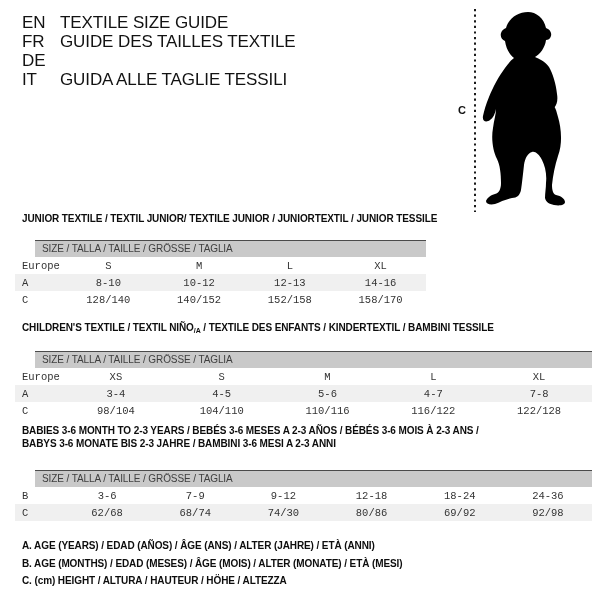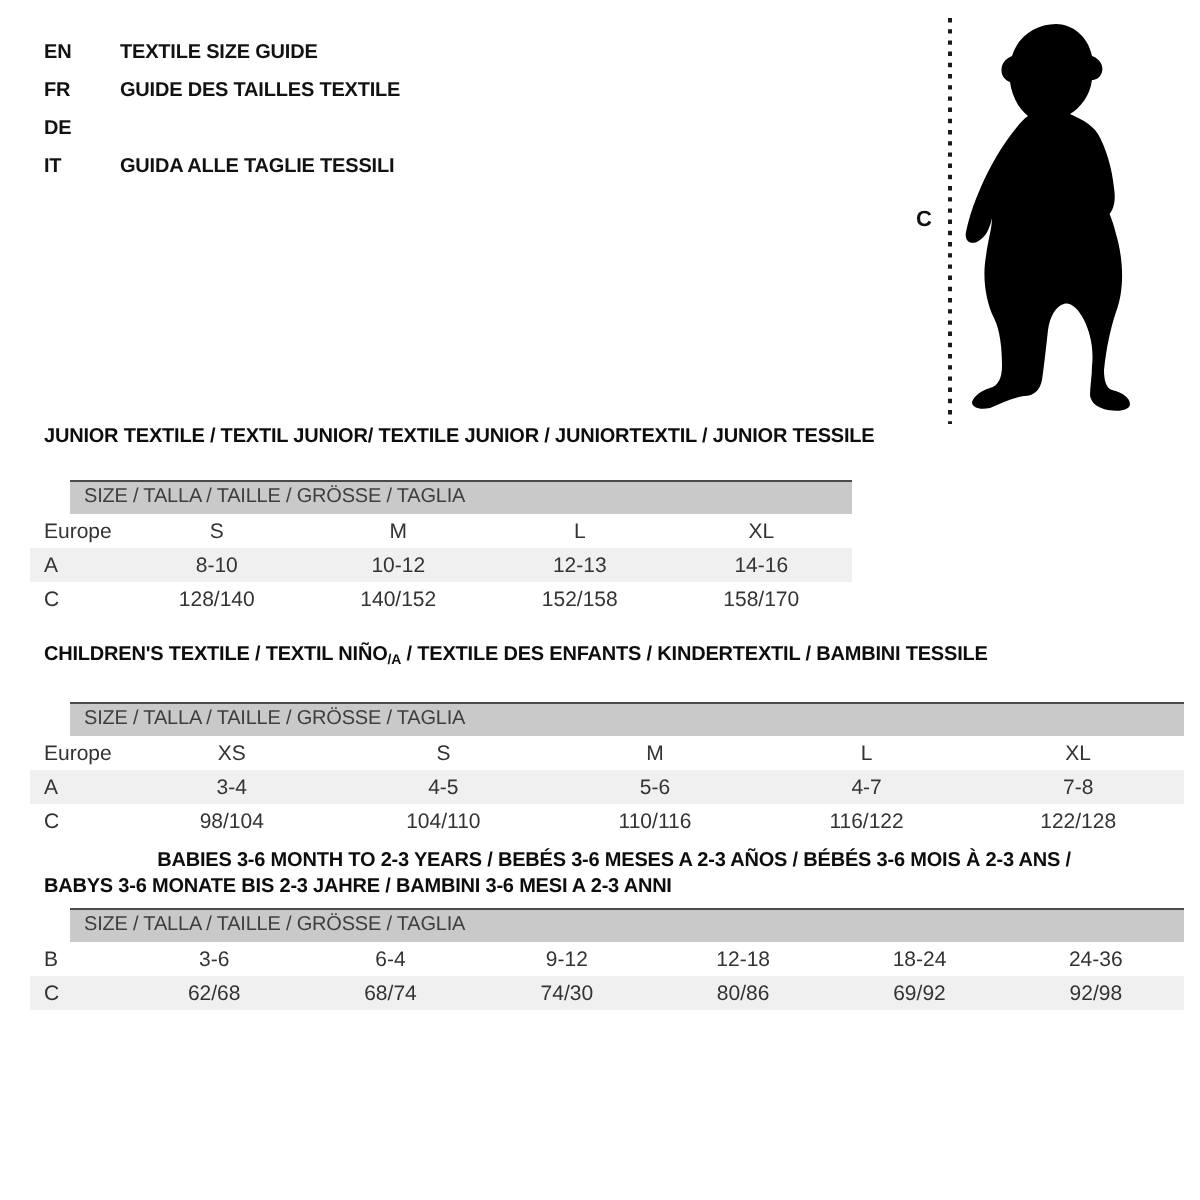--- a/index.html
+++ b/index.html
@@ -1,40 +1,40 @@
 <!DOCTYPE html>
 <html><head>
 <meta charset="utf-8">
 <style>
   html,body { margin:0; padding:0; }
   body { font-family:"Liberation Sans","DejaVu Sans",sans-serif; background:#fff; }
   #canvas { position:relative; width:600px; height:600px; background:#fff; overflow:hidden; }
 
   
   .langs { position:absolute; left:22px; top:13px; }
-  .lang-row { display:flex; height:19px; align-items:flex-end; font-weight:bold;
-              font-size:10px; color:#121212; letter-spacing:-0.1px; }
+  .lang-row { display:flex; height:19px; align-items:flex-start; font-weight:normal;
+              font-size:17px; color:#121212; letter-spacing:-0.1px; }
   .lang-code { width:38px; }
 
   
   .figure { position:absolute; left:455px; top:4px; width:130px; height:212px; }
   .figure svg { display:block; }
   .c-label { position:absolute; left:3px; top:100px; font-weight:bold; font-size:11px; color:#111; }
 
   
   .tbl { position:absolute; left:15px; }
   .t-title { font-weight:bold; font-size:10px; line-height:13px; color:#0d0d0d;
              letter-spacing:-0.1px; padding-left:7px; white-space:nowrap; }
   .t-title.gap15 { margin-bottom:15px; }
   .t-title.gap14 { margin-bottom:14px; }
-  .t-title.first { margin-bottom:0;text-align:center; }
-  .t-title.gap11 { margin-bottom:4px; }
+  .t-title.first { margin-bottom:0; }
+  .t-title.gap11 { margin-bottom:20px; }
   .size-bar { background:#c9c9c9; border-top:1.5px solid #4a4a4a; height:16px; line-height:16px;
               padding-left:7px; font-size:10px; color:#3e3e3e; letter-spacing:-0.1px;margin-left:20px; }
-  .row { display:grid; height:17px; align-items:center; font-size:10.5px; color:#333; }
+  .row { display:grid; height:17px; align-items:center; font-size:10.5px; color:#333;font-family:Liberation Mono, monospace; }
   .row.tint { background:#f0f0f0; }
   .row .c { text-align:center; }
   .row .lbl { text-align:left; padding-left:7px; }
   .cols4 { grid-template-columns:48px repeat(4,1fr); }
   .cols5 { grid-template-columns:48px repeat(5,1fr); }
   .cols6 { grid-template-columns:48px repeat(6,1fr); }
   #tbl-junior { top:212px; width:411px; }
   #tbl-children { top:321px; width:577px; }
   #tbl-babies { top:424px; width:577px; }
   .sub { font-size:7px; vertical-align:-2px; }
@@ -169,31 +169,36 @@
     </div>
   </div>
 
   <div class="tbl" id="tbl-babies">
     <div class="t-title first">BABIES 3-6 MONTH TO 2-3 YEARS / BEBÉS 3-6 MESES A 2-3 AÑOS / BÉBÉS 3-6 MOIS À 2-3 ANS /</div>
     <div class="t-title gap11">BABYS 3-6 MONATE BIS 2-3 JAHRE / BAMBINI 3-6 MESI A 2-3 ANNI</div>
     <div class="size-bar">SIZE / TALLA / TAILLE / GRÖSSE / TAGLIA</div>
     <div class="row cols6">
       <span class="lbl">B</span>
       <span class="c">3-6</span>
-      <span class="c">6-4</span>
+      <span class="c">7-9</span>
       <span class="c">9-12</span>
       <span class="c">12-18</span>
       <span class="c">18-24</span>
       <span class="c">24-36</span>
     </div>
     <div class="row cols6 tint">
       <span class="lbl">C</span>
       <span class="c">62/68</span>
       <span class="c">68/74</span>
       <span class="c">74/30</span>
       <span class="c">80/86</span>
       <span class="c">69/92</span>
       <span class="c">92/98</span>
     </div>
   </div>
 
+  <div class="legend">
+    <div class="legend-line">A. AGE (YEARS) / EDAD (AÑOS) / ÂGE (ANS) / ALTER (JAHRE) / ETÀ (ANNI)</div>
+    <div class="legend-line">B. AGE (MONTHS) / EDAD (MESES) / ÂGE (MOIS) / ALTER (MONATE) / ETÀ (MESI)</div>
+    <div class="legend-line">C. (cm) HEIGHT / ALTURA / HAUTEUR / HÖHE / ALTEZZA</div>
+  </div>
 
 </div>
 
 </body></html>

